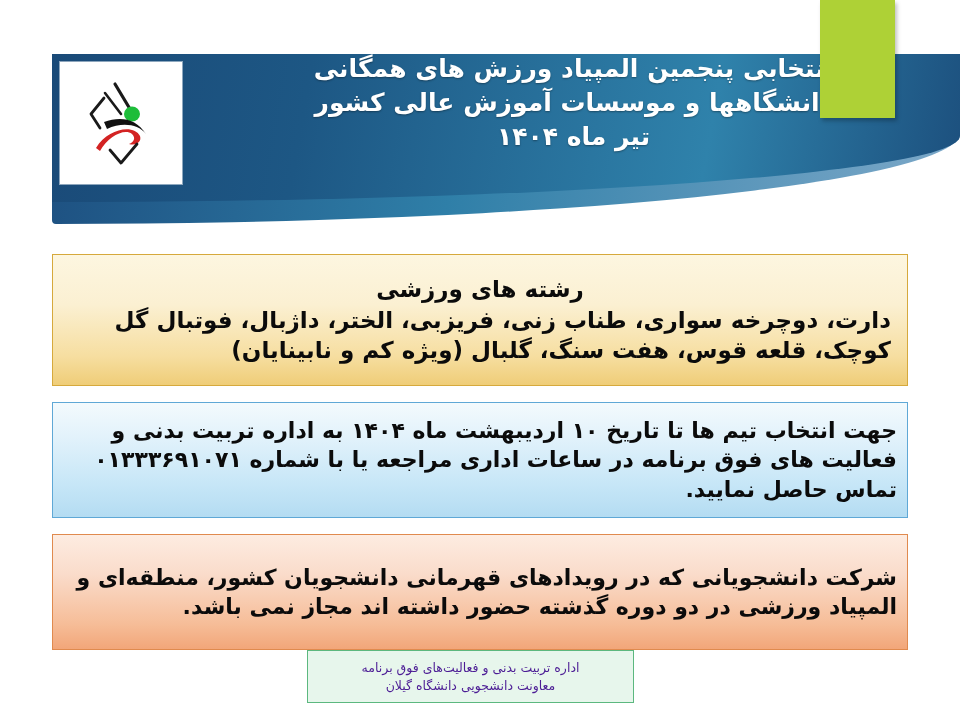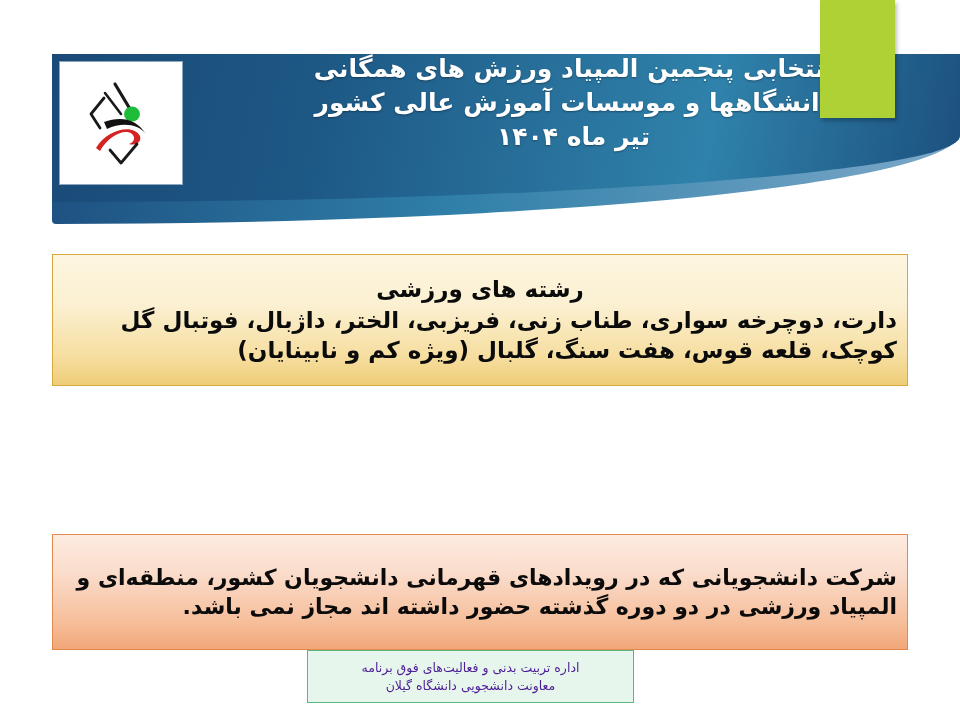--- a/index.html
+++ b/index.html
@@ -118,21 +118,21 @@
 
   .panel-sports {
     left: 52px;
     top: 254px;
     width: 856px;
     height: 132px;
     border: 1.5px solid #d6a93c;
     background: linear-gradient(to bottom, #fdf6e0 0%, #fbf0d2 38%, #f6dea0 78%, #efcd78 100%);
     font-size: 23px;
     line-height: 1.32;
-    padding: 4px 10px;
+    padding: 4px 16px;
   }
 
   .panel-contact {
     left: 52px;
     top: 402px;
     width: 856px;
     height: 116px;
     border: 1.5px solid #5fa8d6;
     background: linear-gradient(to bottom, #f3fafd 0%, #e2f2fb 30%, #c6e6f7 72%, #b4dcf2 100%);
     font-size: 22px;
@@ -218,20 +218,23 @@
     </div>
 
     <div class="green-tab"></div>
   </div>
 
   <div class="panel panel-sports">
     <span class="panel-title">رشته های ورزشی</span>
     <span class="panel-body">دارت، دوچرخه سواری، طناب زنی، فریزبی، الختر، داژبال، فوتبال گل کوچک، قلعه قوس، هفت سنگ، گلبال (ویژه کم و نابینایان)</span>
   </div>
 
+  <div class="panel panel-contact">
+    <span class="panel-body">جهت انتخاب تیم ها تا تاریخ ۱۰ اردیبهشت ماه ۱۴۰۴ به اداره تربیت بدنی و فعالیت های فوق برنامه در ساعات اداری مراجعه یا با شماره ۰۱۳۳۳۶۹۱۰۷۱ تماس حاصل نمایید.</span>
+  </div>
 
   <div class="panel panel-rule">
     <span class="panel-body">شرکت دانشجویانی که در رویدادهای قهرمانی دانشجویان کشور، منطقه‌ای و المپیاد ورزشی در دو دوره گذشته حضور داشته اند مجاز نمی باشد.</span>
   </div>
 
   <div class="footer-box">اداره تربیت بدنی و فعالیت‌های فوق برنامه
 معاونت دانشجویی دانشگاه گیلان</div>
 
 </div>
 

